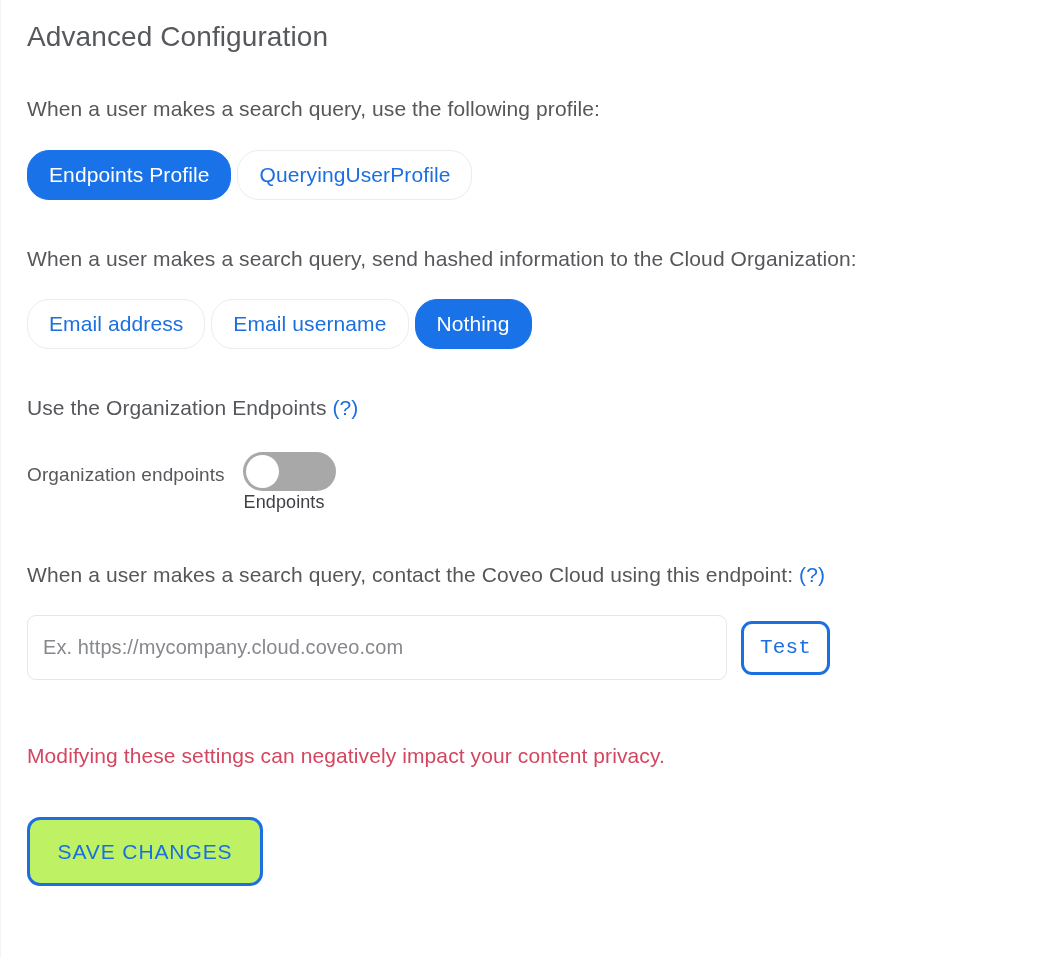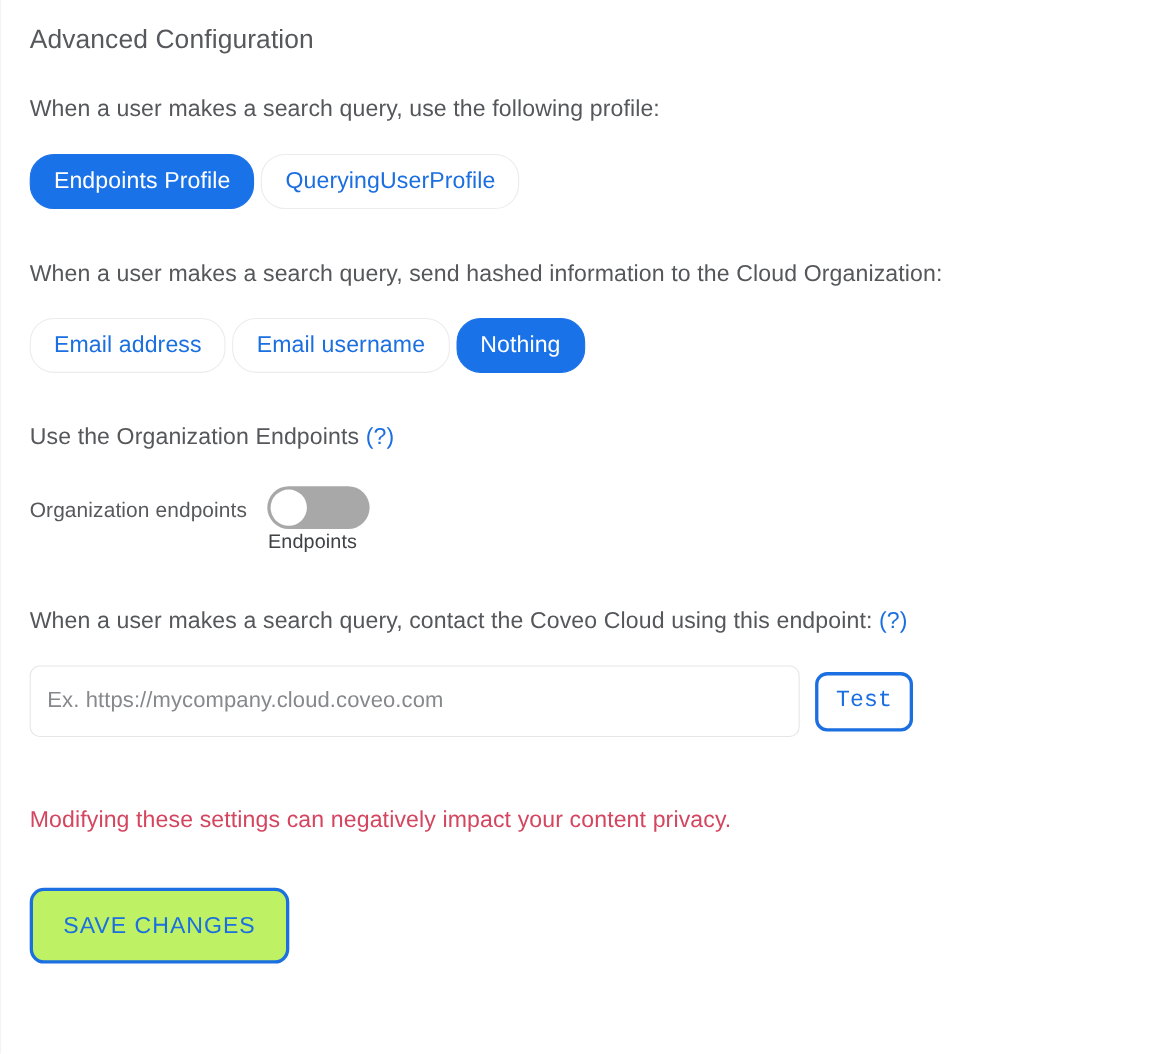--- a/index.html
+++ b/index.html
@@ -21,38 +21,38 @@
     background: #ffffff;
     border-left: 1px solid #f4f4f5;
     box-sizing: border-box;
     padding: 0;
   }
   .inner {
     padding: 14px 26px 0 26px;
   }
 
   .page-title {
-    font-size: 24px;
+    font-size: 28px;
     font-weight: 400;
     color: #56585c;
     letter-spacing: 0.1px;
     line-height: 38px;
     margin: 0 0 0 0;
     padding-top: 4px;
   }
 
   .prompt {
     font-size: 21px;
     font-weight: 400;
     color: #55575a;
     line-height: 29px;
     letter-spacing: 0.1px;
     white-space: nowrap;
   }
-  .prompt-1 { margin-top: 28px; }
+  .prompt-1 { margin-top: 38px; }
   .prompt-2 { margin-top: 44px; }
   .prompt-3 { margin-top: 44px; }
   .prompt-4 { margin-top: 46px; }
 
   .help-link {
     color: #1b6fe0;
     text-decoration: none;
     cursor: pointer;
   }
 

